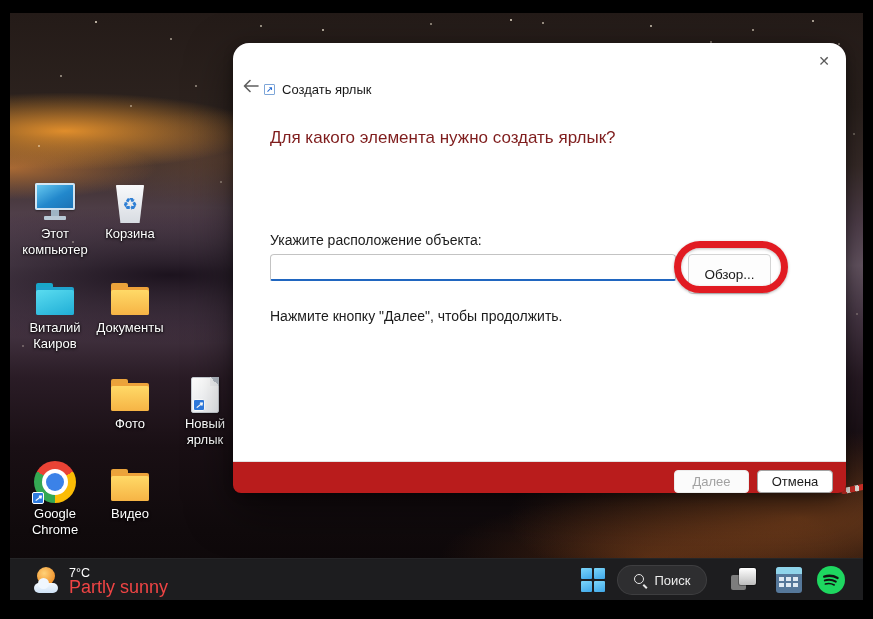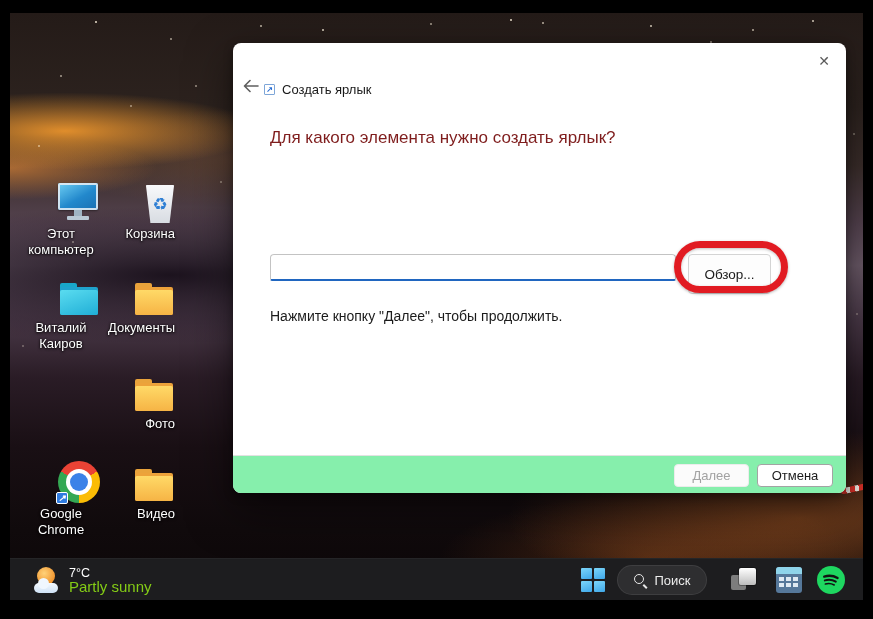--- a/index.html
+++ b/index.html
@@ -35,21 +35,21 @@
       62px 228px 0 0 rgba(255,244,224,.4), 12px 332px 0 0 rgba(255,244,224,.35),
       843px 120px 0 0 rgba(255,244,224,.4), 846px 300px 0 0 rgba(255,244,224,.35);
   }
   .streak {
     position:absolute; left:831px; top:473px; width:24px; height:6px; border-radius:2px;
     transform:rotate(-12deg);
     background:repeating-linear-gradient(90deg,#d93128 0 5px,#f4efe8 5px 9px);
   }
 
   
-  .cell { position:absolute; width:90px; display:flex; flex-direction:column; align-items:flex-end; cursor:pointer; }
+  .cell { position:absolute; width:90px; display:flex; flex-direction:column; align-items:center; cursor:pointer; }
   .p-r1c1{left:0;   top:168px} .p-r1c2{left:75px; top:168px}
   .p-r2c1{left:0;   top:262px} .p-r2c2{left:75px; top:262px}
   .p-r3c1{left:0;   top:358px} .p-r3c2{left:75px; top:358px} .p-r3c3{left:150px; top:358px}
   .p-r4c1{left:0;   top:448px} .p-r4c2{left:75px; top:448px}
   .glyph { height:42px; display:flex; align-items:flex-end; justify-content:center; }
   .icon-label { margin-top:3px; max-width:78px; font-size:13px; line-height:16px; color:#fff; text-align:center;
     text-shadow:0 1px 3px rgba(0,0,0,.95), 0 0 2px rgba(0,0,0,.8); }
 
   
   .g-monitor{width:44px;height:40px;position:relative}
@@ -90,21 +90,21 @@
     border:1px solid #fff;border-radius:2px;display:flex;align-items:center;justify-content:center}
   .sc-badge::before{content:"↗";color:#fff;font-size:9px;font-weight:bold;line-height:1}
   
   .g-chrome{width:42px;height:42px;border-radius:50%;position:relative;
     background:conic-gradient(from 60deg,#fbbc05 0 120deg,#34a853 120deg 240deg,#ea4335 240deg 360deg)}
   .ch-center{position:absolute;left:50%;top:50%;transform:translate(-50%,-50%);
     width:18px;height:18px;border-radius:50%;background:#3b82e8;box-shadow:0 0 0 4px #fff}
   .g-chrome .sc-badge{left:-2px;bottom:-1px}
 
   
-  .dialog{position:absolute;left:223px;top:30px;width:613px;height:450px;background:#fff;border-radius:8px;
+  .dialog{position:absolute;left:223px;top:30px;width:613px;height:450px;background:#fff;border-radius:16px;
     box-shadow:0 16px 45px rgba(0,0,0,.5),0 3px 10px rgba(0,0,0,.35);color:#1b1b1b;font-size:14px}
   .back-btn{position:absolute;left:4px;top:32px;width:28px;height:24px;background:none;border:none;cursor:pointer;padding:0}
   .dlg-icon{position:absolute;left:31px;top:41px;width:11px;height:11px;background:#fff;border:1px solid #7ea6d8;
     border-radius:1px;display:flex;align-items:center;justify-content:center}
   .dlg-icon::before{content:"↗";color:#2a6fd4;font-size:8px;font-weight:bold;line-height:1}
   .dlg-title{position:absolute;left:49px;top:39px;font-size:13px;color:#191919}
   .close-btn{position:absolute;right:10px;top:6px;width:24px;height:24px;background:none;border:none;cursor:pointer;
     color:#5a5a5a;font-size:14px;line-height:24px;padding:0}
   .close-btn::before{content:"✕"}
   .heading{position:absolute;left:37px;top:85px;font-size:17px;color:#7f1d1d}
@@ -112,41 +112,41 @@
   .loc-label{position:absolute;left:37px;top:189px}
   .loc-input{position:absolute;left:37px;top:211px;width:406px;height:27px;padding:0 8px;font-size:14px;
     font-family:"Liberation Sans",sans-serif;background:#fff;outline:none;
     border:1px solid #c3c3c3;border-bottom:2px solid #2066c0;border-radius:4px 4px 2px 2px}
   .browse-btn{position:absolute;left:455px;top:211px;width:83px;height:40px;background:#fdfdfd;
     border:1px solid #d4d4d4;border-radius:4px;font-size:13.5px;color:#1b1b1b;cursor:pointer;
     font-family:"Liberation Sans",sans-serif}
   .annotation{position:absolute;left:441px;top:198px;width:114px;height:52px;border:7px solid #e11b22;
     border-radius:26px;pointer-events:none;box-shadow:0 1px 3px rgba(0,0,0,.3),inset 0 1px 3px rgba(0,0,0,.25)}
   .hint{position:absolute;left:37px;top:265px}
-  .dlg-footer{position:absolute;left:0;right:0;bottom:0;height:38px;background:#86efac;
+  .dlg-footer{position:absolute;left:0;right:0;bottom:0;height:32px;background:#b91c1c;
     border-top:1px solid #e2e2e2;border-radius:0 0 8px 8px}
   .dlg-footer button{position:absolute;top:8px;height:23px;border-radius:4px;font-size:13px;
     font-family:"Liberation Sans",sans-serif;cursor:pointer}
   .next-btn{left:441px;width:75px;background:#fbfbfb;border:1px solid #ececec;color:#a2a2a2}
   .cancel-btn{left:524px;width:76px;background:#fff;border:1px solid #a3a3a3;color:#1b1b1b}
 
   
   .taskbar{position:absolute;left:0;bottom:0;width:100%;height:42px;background:#1d1d1f;
     border-top:1px solid rgba(255,255,255,.04)}
   .weather{position:absolute;left:22px;top:7px;display:flex;gap:9px;align-items:center;cursor:pointer}
   .g-weather{width:28px;height:27px;position:relative}
   .w-sun{position:absolute;left:5px;top:0;width:18px;height:18px;border-radius:50%;
     background:radial-gradient(circle at 40% 35%,#ffd27a,#f0922a 75%)}
   .w-cloud{position:absolute;left:2px;bottom:1px;width:24px;height:10px;border-radius:6px;
     background:linear-gradient(180deg,#f4f9ff,#cfe2f5)}
   .w-cloud::before{content:"";position:absolute;left:4px;top:-5px;width:11px;height:11px;border-radius:50%;
     background:#f0f7fe}
   .weather-text{display:flex;flex-direction:column;line-height:14px}
   .w-temp{font-size:12.5px;font-weight:normal;color:#fff}
-  .w-cond{font-size:15px;color:#84cc16}
+  .w-cond{font-size:18px;color:#ef4444}
   .start{position:absolute;left:571px;top:9px;width:26px;height:24px;background:none;border:none;cursor:pointer;
     display:grid;grid-template-columns:11px 11px;grid-template-rows:11px 11px;gap:2px;padding:0}
   .start i{background:linear-gradient(160deg,#7cd6fa,#3fa7e8);border-radius:1px}
   .search-pill{position:absolute;left:607px;top:6px;width:90px;height:30px;border-radius:15px;background:#2e2e30;
     border:1px solid rgba(255,255,255,.08);display:flex;align-items:center;justify-content:center;gap:7px;cursor:pointer}
   .mag{width:14px;height:14px;position:relative}
   .mag::before{content:"";position:absolute;left:1px;top:1px;width:8px;height:8px;border:1.6px solid #e8e8e8;border-radius:50%}
   .mag::after{content:"";position:absolute;left:10.5px;top:10.5px;width:4.5px;height:1.7px;background:#e8e8e8;
     transform:rotate(45deg);transform-origin:0 0}
   .search-text{font-size:13px;color:#ececec}
@@ -207,20 +207,29 @@
   <div class="cell p-r3c2">
     <div class="glyph">
       <div class="g-folder">
           <i class="f-tab"></i>
           <i class="f-back"></i>
           <i class="f-front"></i>
         </div>
     </div>
     <div class="icon-label">Фото</div>
   </div>
+  <div class="cell p-r3c3">
+    <div class="glyph">
+      <div class="g-page">
+          <i class="page-fold"></i>
+          <i class="sc-badge"></i>
+        </div>
+    </div>
+    <div class="icon-label">Новый ярлык</div>
+  </div>
   <div class="cell p-r4c2">
     <div class="glyph">
       <div class="g-folder">
           <i class="f-tab"></i>
           <i class="f-back"></i>
           <i class="f-front"></i>
         </div>
     </div>
     <div class="icon-label">Видео</div>
   </div>
@@ -238,20 +247,21 @@
     <button class="back-btn" title="">
       <svg width="18" height="16" viewBox="0 0 18 16">
         <path d="M16 8 H3 M8 2.5 L2.5 8 L8 13.5" stroke="#5f5f5f" stroke-width="1.6" fill="none" stroke-linecap="round" stroke-linejoin="round"></path>
       </svg>
     </button>
     <span class="dlg-icon"></span>
     <span class="dlg-title">Создать ярлык</span>
     <button class="close-btn"></button>
 
     <div class="heading">Для какого элемента нужно создать ярлык?</div>
+    <label class="loc-label">Укажите расположение объекта:</label>
     <input class="loc-input" type="text" value="" style="">
     <button class="browse-btn">Обзор...</button>
     <div class="annotation"></div>
     <div class="hint">Нажмите кнопку "Далее", чтобы продолжить.</div>
 
     <div class="dlg-footer">
       <button class="next-btn" disabled="">Далее</button>
       <button class="cancel-btn">Отмена</button>
     </div>
   </div>

